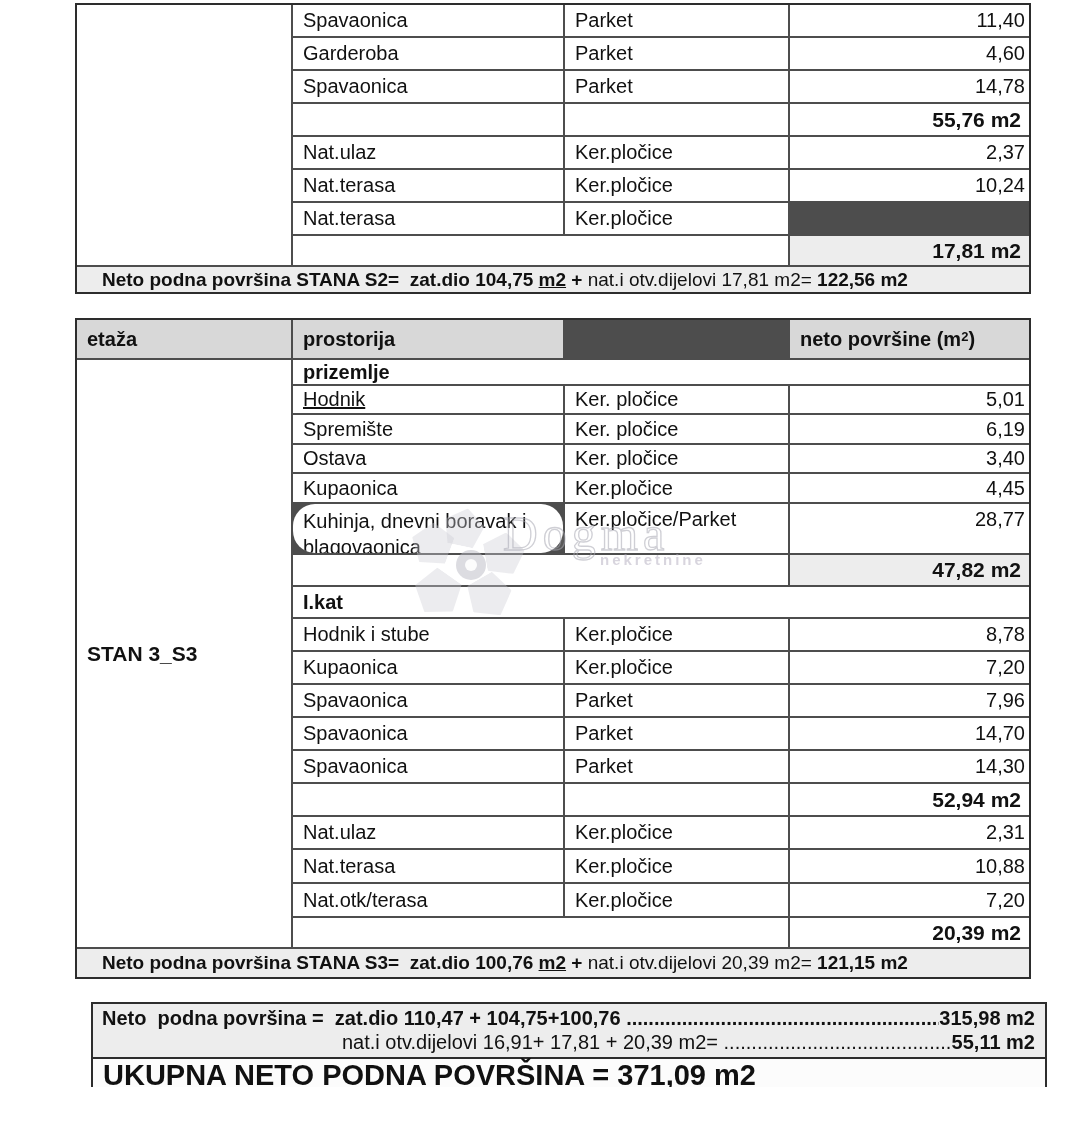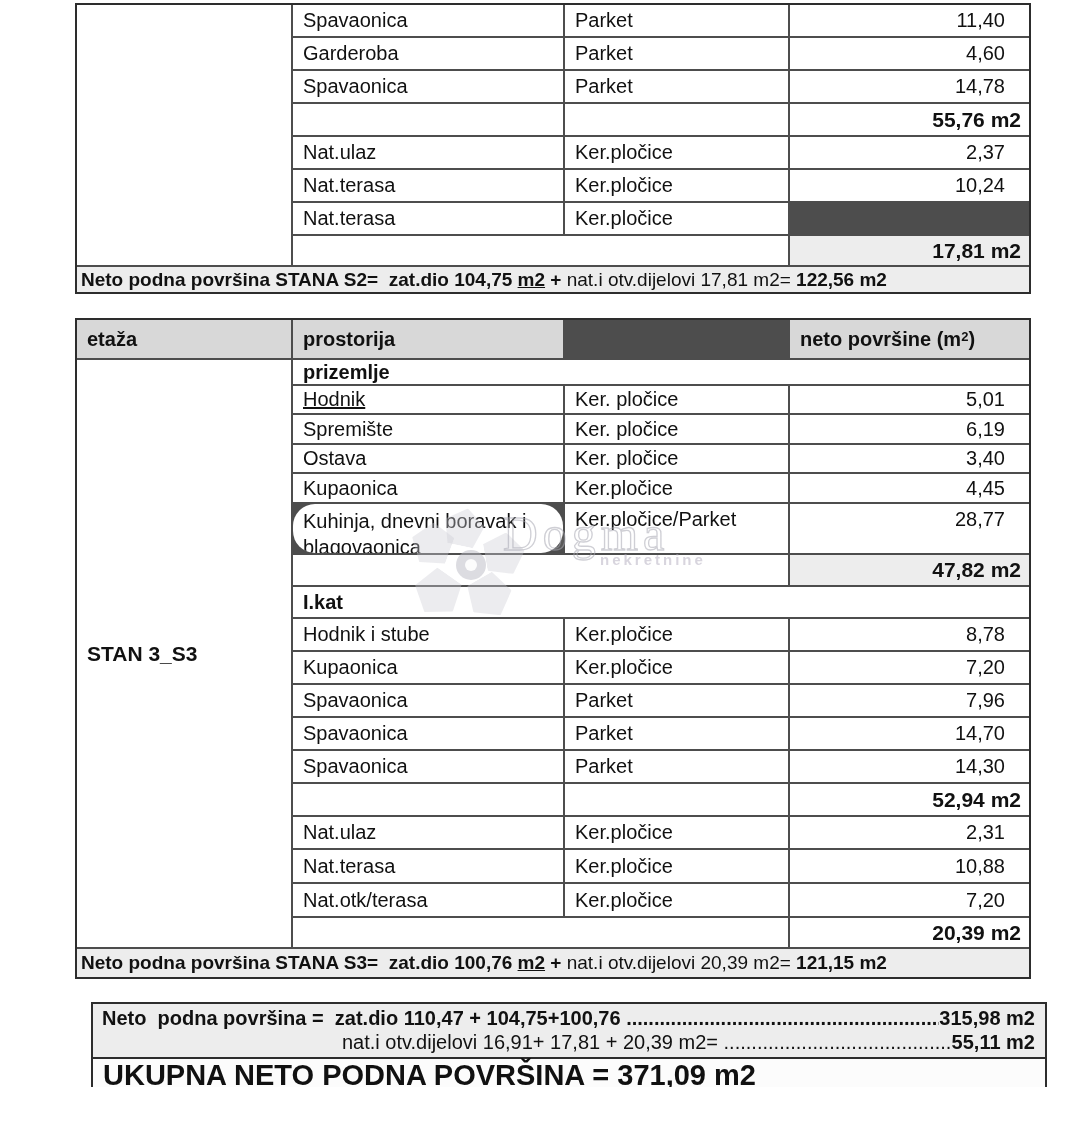--- a/index.html
+++ b/index.html
@@ -6,31 +6,31 @@
   .page{position:relative;width:1077px;height:1087px;background:var(--page-bg,#fff);
         font-family:"Liberation Sans","DejaVu Sans",sans-serif;color:#111;overflow:hidden;margin-left:25px;}
 
   
   .tbl{position:absolute;left:50px;display:grid;gap:2px;
        background:var(--grid-line,#4d4d4d);border:2px solid var(--table-border,#2d2d2d);z-index:1;}
   #table-s2{top:3px;}
   #table-s3{top:318px;}
   .cell{background:#fff;display:flex;align-items:center;font-size:20px;overflow:hidden;}
   .cell.room,.cell.mat{padding-left:10px;}
-  .cell.val{justify-content:flex-end;padding-right:24px;text-align:right;}
+  .cell.val{justify-content:flex-end;padding-right:4px;text-align:right;}
   .cell.head{background:var(--header-bg,#d8d8d8);font-weight:bold;padding-left:10px;}
   .cell.section{font-weight:bold;padding-left:10px;}
   .cell.subval{font-weight:bold;font-size:21px;justify-content:flex-end;padding-right:8px;}
   .cell.shaded{background:var(--shaded-bg,#ededed);}
   .cell.stan{font-weight:bold;font-size:21px;padding-left:10px;}
   .cell.tall{align-items:flex-start;padding-top:4px;}
   .cell.tall.room{line-height:26px;}
   sup{font-size:13px;line-height:0;position:relative;top:-2px;font-weight:bold;}
   .summary{grid-column:1/-1;background:var(--shaded-bg,#ededed);display:flex;align-items:center;
-           padding-left:4px;font-size:19px;overflow:hidden;}
+           padding-left:25px;font-size:19px;overflow:hidden;}
   .summary span{white-space:pre;}
 
   
   .totals-box{position:absolute;left:66px;top:1002px;width:956px;box-sizing:border-box;
               border:2px solid var(--table-border,#2d2d2d);z-index:1;}
   .totals-top{background:var(--shaded-bg,#ededed);border-bottom:2px solid var(--table-border,#2d2d2d);
               padding:2px 10px 3px 9px;}
   .tline{display:flex;align-items:baseline;font-size:20px;line-height:24px;}
   .tline span{white-space:pre;}
   .tline .dots{flex:1 1 0;overflow:hidden;}

